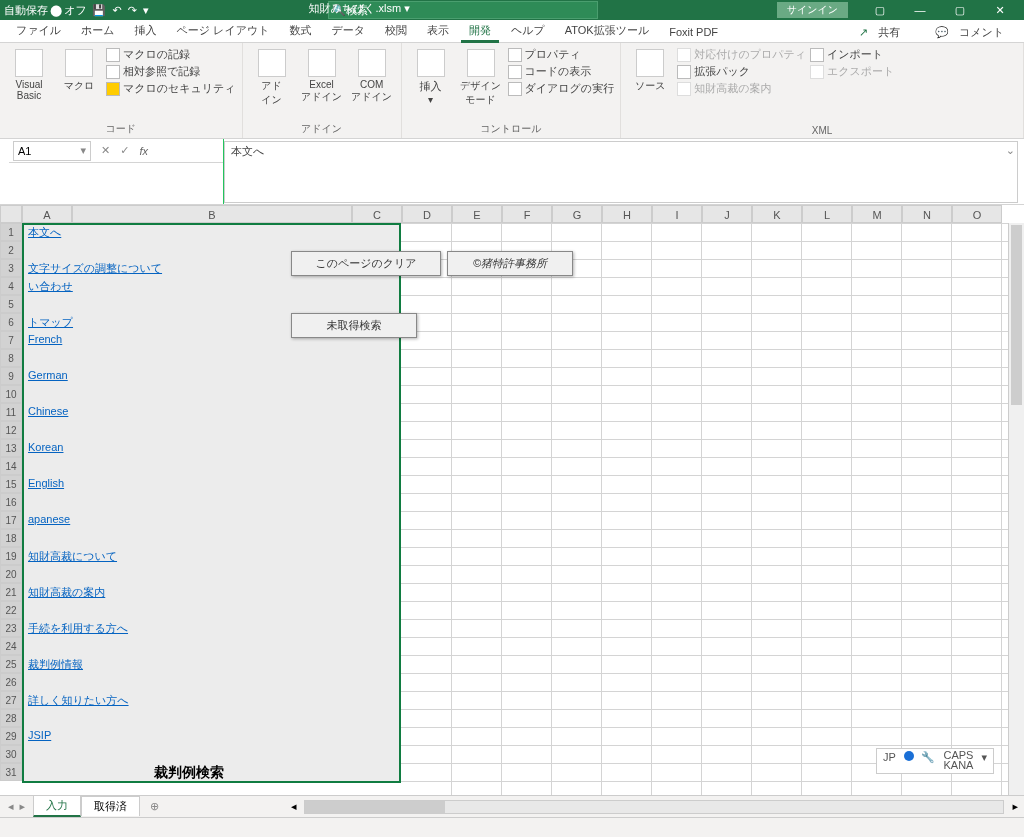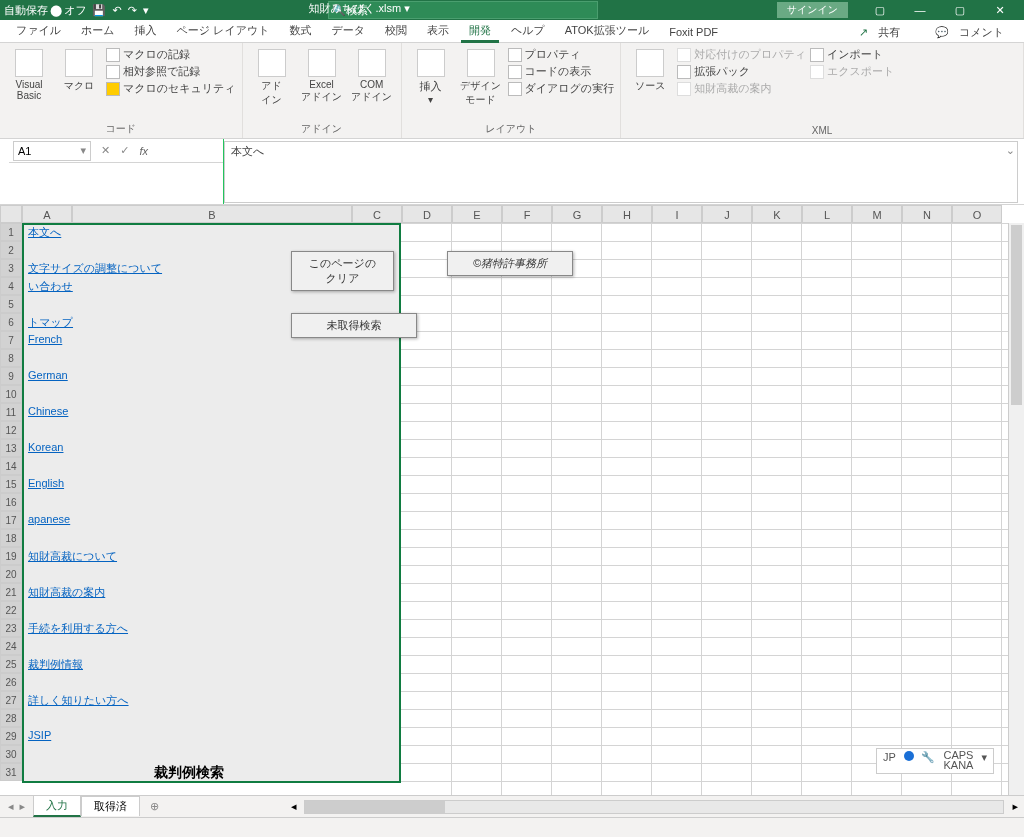--- a/index.html
+++ b/index.html
@@ -181,21 +181,21 @@
         <div class="row">
             <span class="sic"></span>
             <span>コードの表示</span>
           </div>
         <div class="row">
             <span class="sic"></span>
             <span>ダイアログの実行</span>
           </div>
       </div>
     </div>
-    <div class="label">レイアウト</div>
+    <div class="label">コントロール</div>
   </div>
   <div class="group" style="flex:1">
     <div class="body">
       <div class="bigbtn">
           <div class="ic"></div>
           <div class="lbl">ソース</div>
         </div>
       <div class="stack">
         <div class="row dis">
             <span class="sic"></span>
@@ -356,21 +356,21 @@
       <div class="gh" style="top: 414px;"></div>
       <div class="gh" style="top: 432px;"></div>
       <div class="gh" style="top: 450px;"></div>
       <div class="gh" style="top: 468px;"></div>
       <div class="gh" style="top: 486px;"></div>
       <div class="gh" style="top: 504px;"></div>
       <div class="gh" style="top: 522px;"></div>
       <div class="gh" style="top: 540px;"></div>
       <div class="gh" style="top: 558px;"></div>
     </div>
-  <div class="formbtn" style="left:291px;top:46px;width:103px;text-align:center;">このページのクリア</div>
+  <div class="formbtn" style="left:291px;top:46px;width:150px;text-align:center;">このページのクリア</div>
   <div class="formbtn" style="left:447px;top:46px;width:126px;font-style:italic;">©猪特許事務所</div>
   <div class="formbtn" style="left:291px;top:108px;width:126px;">未取得検索</div>
   <div class="vscroll">
       <div class="vthumb"></div>
     </div>
 </div>
 
 <div class="sheet-tabs">
   <div class="nav">
     <span>◂</span>

